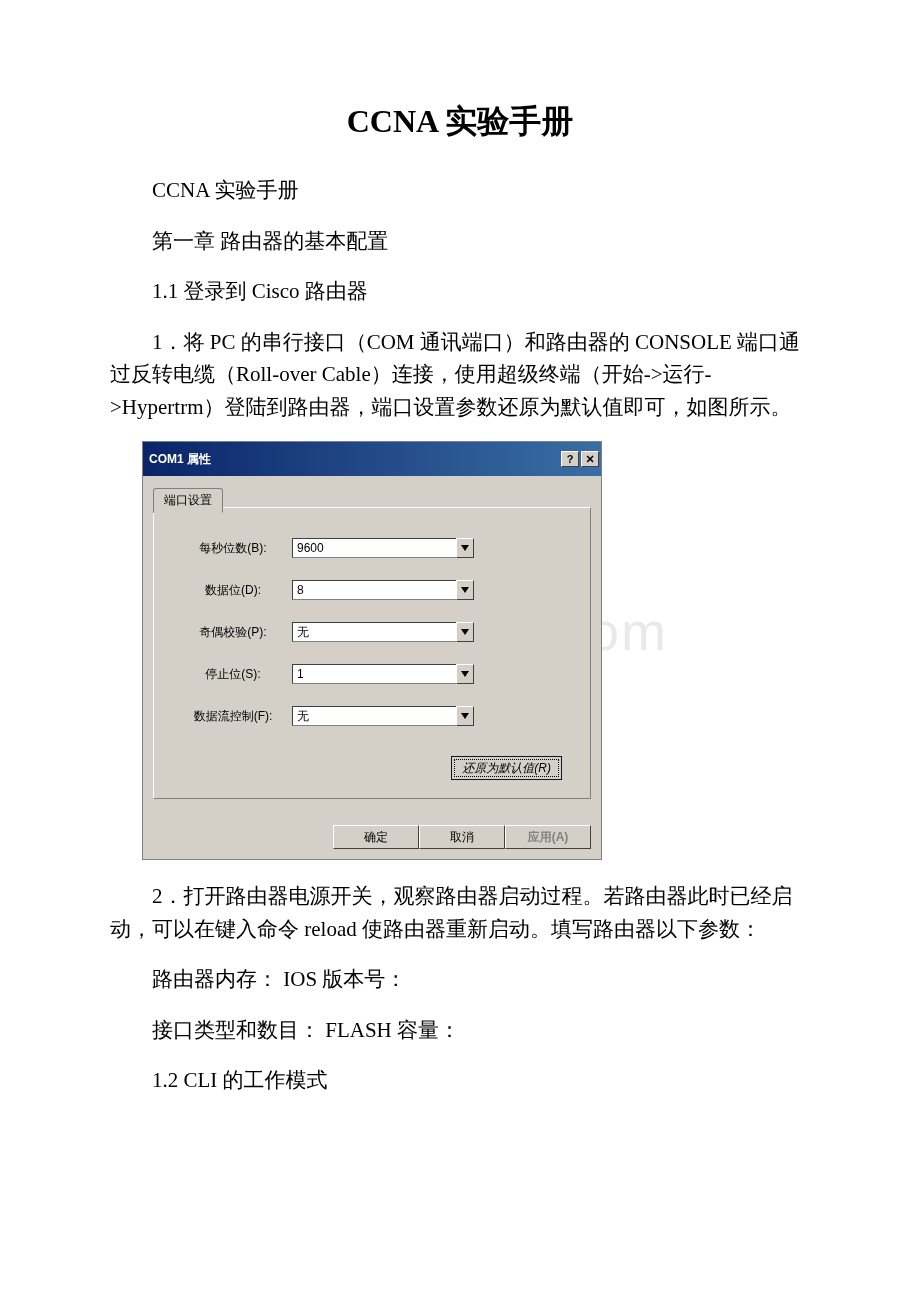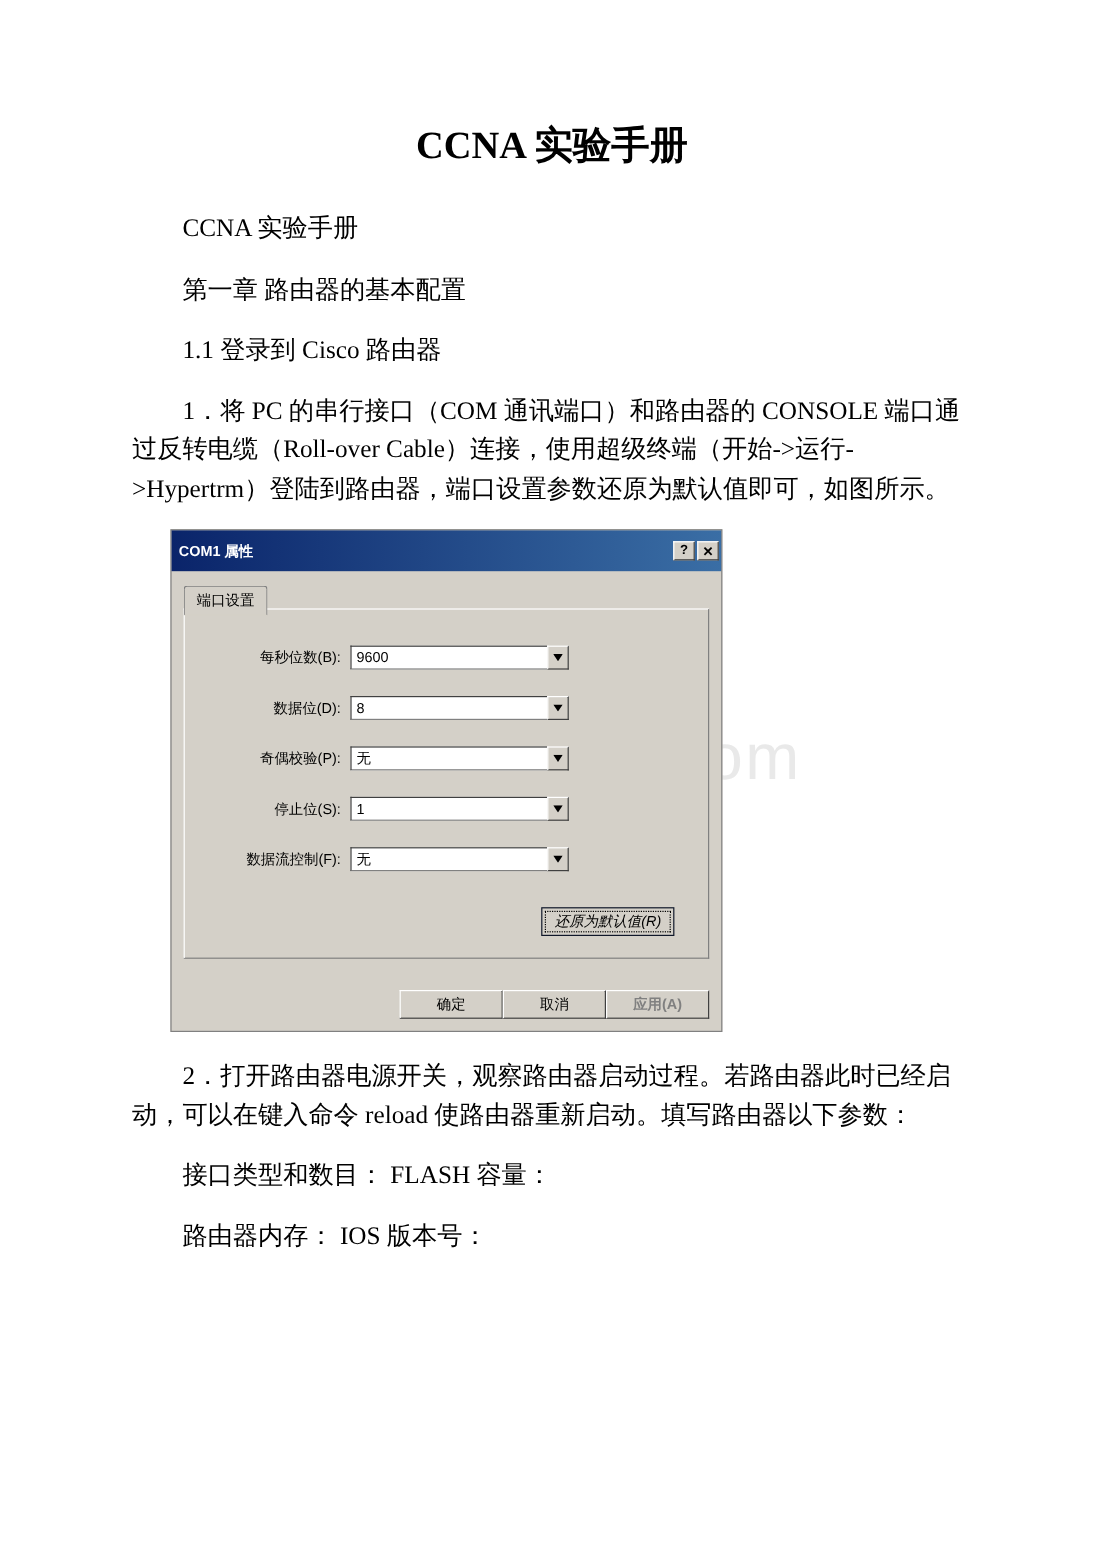--- a/index.html
+++ b/index.html
@@ -96,21 +96,21 @@
     background:#d4d0c8;
     padding: 30px 28px 18px 28px;
   }
   .form-row {
     display:flex;
     align-items:center;
     margin-bottom: 22px;
   }
   .form-label {
     width: 110px;
-    text-align:right;
+    text-align:center;
     padding-right: 8px;
     font-size:12px;
   }
   .combo {
     flex: 0 0 180px;
     display:flex;
   }
   .combo-input {
     flex:1;
     height:20px;
@@ -270,18 +270,19 @@
         </button>
         <button class="winbtn" disabled="">
           <span>应用(A)</span>
         </button>
       </div>
     </div>
   </div>
 
   <p class="para">2．打开路由器电源开关，观察路由器启动过程。若路由器此时已经启动，可以在键入命令 reload 使路由器重新启动。填写路由器以下参数：</p>
 
+  <p class="para">路由器内存：   IOS 版本号：</p>
+
   <p class="para">接口类型和数目：   FLASH 容量：</p>
 
-  <p class="para">路由器内存：   IOS 版本号：</p>
-
+  <p class="para">1.2 CLI 的工作模式</p>
 
 </div>
 
 </body></html>

